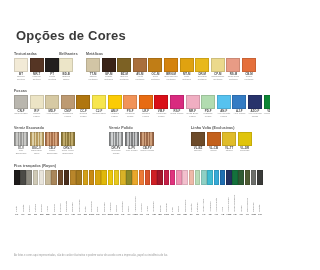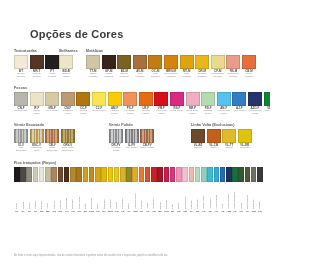--- a/index.html
+++ b/index.html
@@ -17,25 +17,25 @@
   }
   .page {
     position: absolute;
     left: 0; top: 0;
     width: 270px;
     height: 270px;
     box-sizing: border-box;
     padding: 28px 14px 0 14px;
   }
   .page-title {
-    font-size: 11px;
+    font-size: 13px;
     font-weight: 600;
     letter-spacing: 0.2px;
     color: #3a3a3a;
-    margin: 0 0 9px 16px;
+    margin: 0 0 9px 2px;
   }
   .section-title {
     font-size: 3.6px;
     font-weight: 700;
     color: #555;
     letter-spacing: 0.1px;
     margin-bottom: 2px;
     white-space: nowrap;
   }
   

